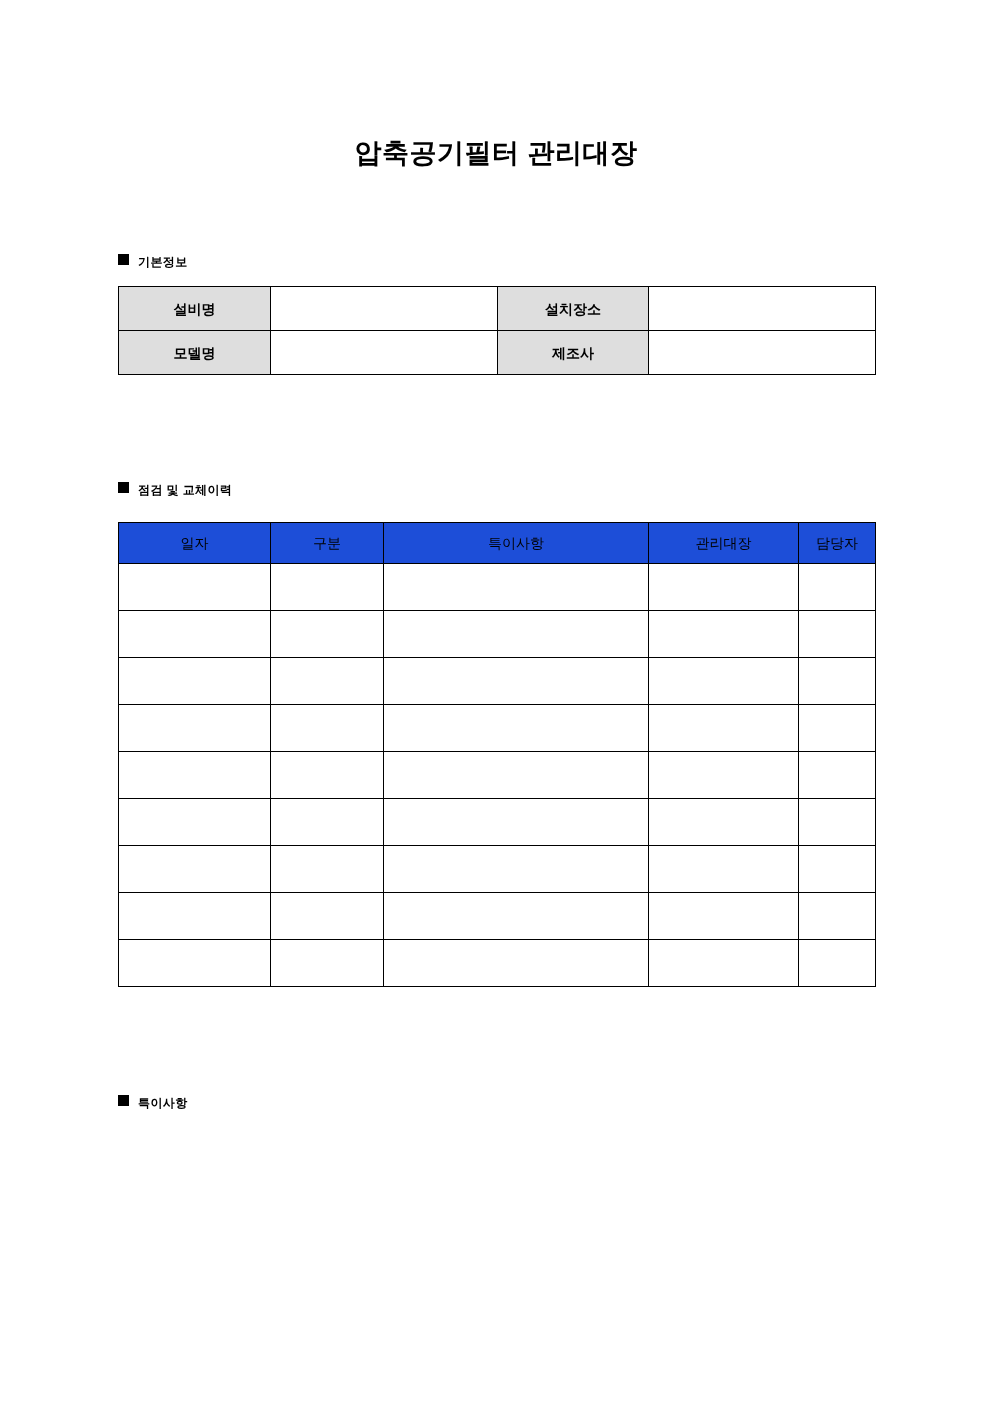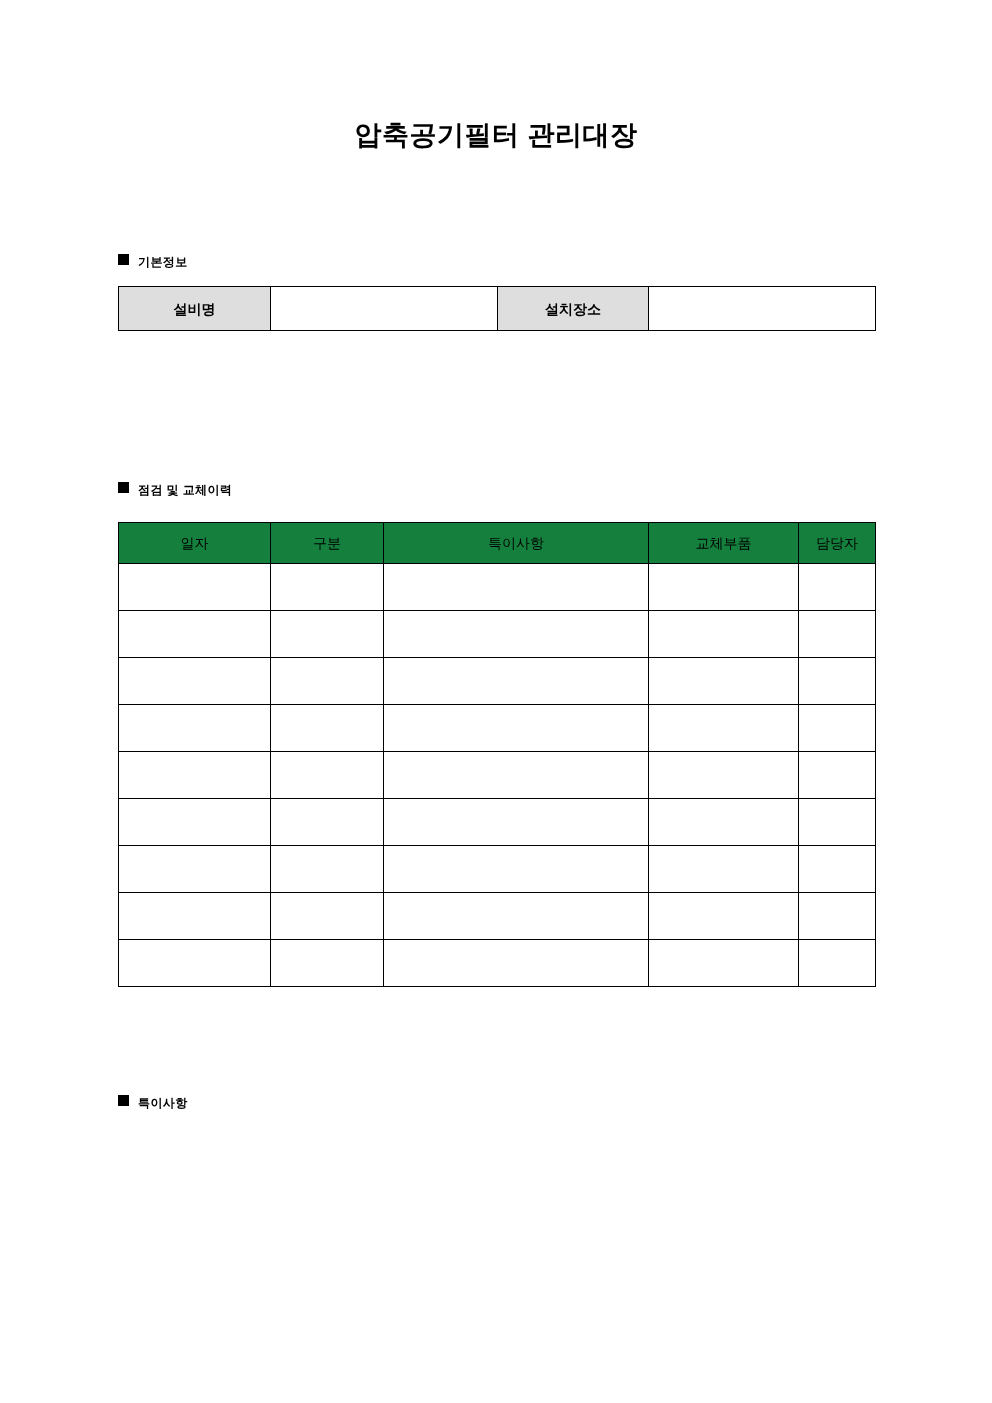--- a/index.html
+++ b/index.html
@@ -19,21 +19,21 @@
     width: 992px;
     height: 1403px;
     box-sizing: border-box;
     padding: 0;
   }
 
   
   .doc-title {
     position: absolute;
     left: 0;
-    top: 118px;
+    top: 136px;
     width: 992px;
     text-align: center;
     font-size: 27px;
     font-weight: bold;
     letter-spacing: 0.5px;
     line-height: 34px;
   }
 
   
   .section-heading {
@@ -86,21 +86,21 @@
   
   #table-basic      { top: 286px; }
   #table-basic td   { height: 43px; font-weight: bold; }
   #table-basic .c-label1 { width: 152px; }
   #table-basic .c-val1   { width: 227px; }
   #table-basic .c-label2 { width: 151px; }
   #table-basic .c-val2   { width: 227px; }
 
   
   #table-history        { top: 522px; }
-  #table-history thead th { height: 40px; background: #15803d; text-align: center; }
+  #table-history thead th { height: 40px; background: #1d4ed8; text-align: center; }
   #table-history tbody td { height: 46px; background: #ffffff; }
   #table-history .c-date  { width: 152px; }
   #table-history .c-type  { width: 113px; }
   #table-history .c-detail{ width: 265px; }
   #table-history .c-part  { width: 150px; }
   #table-history .c-owner { width: 77px; }
 
   
   #table-notes { top: 1093px; }
   #table-notes th.notes-head { height: 38px; background: #dedede; text-align: center; }
@@ -122,20 +122,26 @@
       <col class="c-label1">
         <col class="c-val1">
         <col class="c-label2">
         <col class="c-val2">
     </colgroup>
     <tbody>
       <tr>
         <td class="hcell">설비명</td>
         <td class="vcell"></td>
         <td class="hcell">설치장소</td>
+        <td class="vcell"></td>
+      </tr>
+      <tr>
+        <td class="hcell">모델명</td>
+        <td class="vcell"></td>
+        <td class="hcell">제조사</td>
         <td class="vcell"></td>
       </tr>
     </tbody>
   </table>
 
   <div class="section-heading" id="heading-history">
     <span class="marker"></span><span>점검 및 교체이력</span>
   </div>
 
   <table class="sheet" id="table-history">
@@ -144,21 +150,21 @@
         <col class="c-type">
         <col class="c-detail">
         <col class="c-part">
         <col class="c-owner">
     </colgroup>
     <thead>
       <tr>
         <th>일자</th>
         <th>구분</th>
         <th>특이사항</th>
-        <th>교체부품</th>
+        <th>관리대장</th>
         <th>담당자</th>
       </tr>
     </thead>
     <tbody id="history-body">
         <tr>
           <td></td>
           <td></td>
           <td></td>
           <td></td>
           <td></td>

